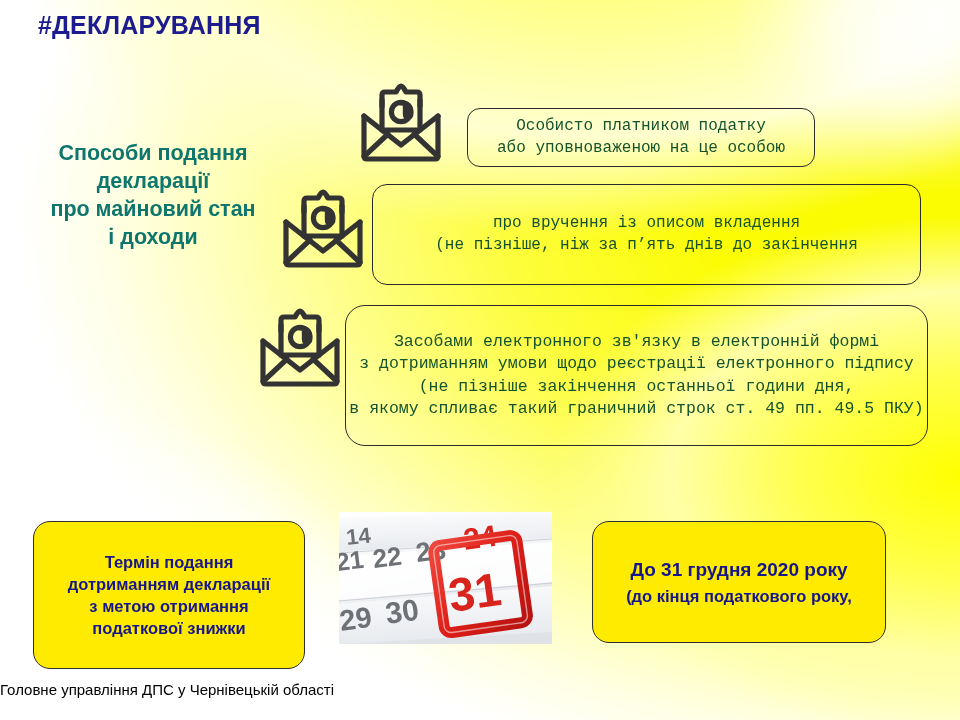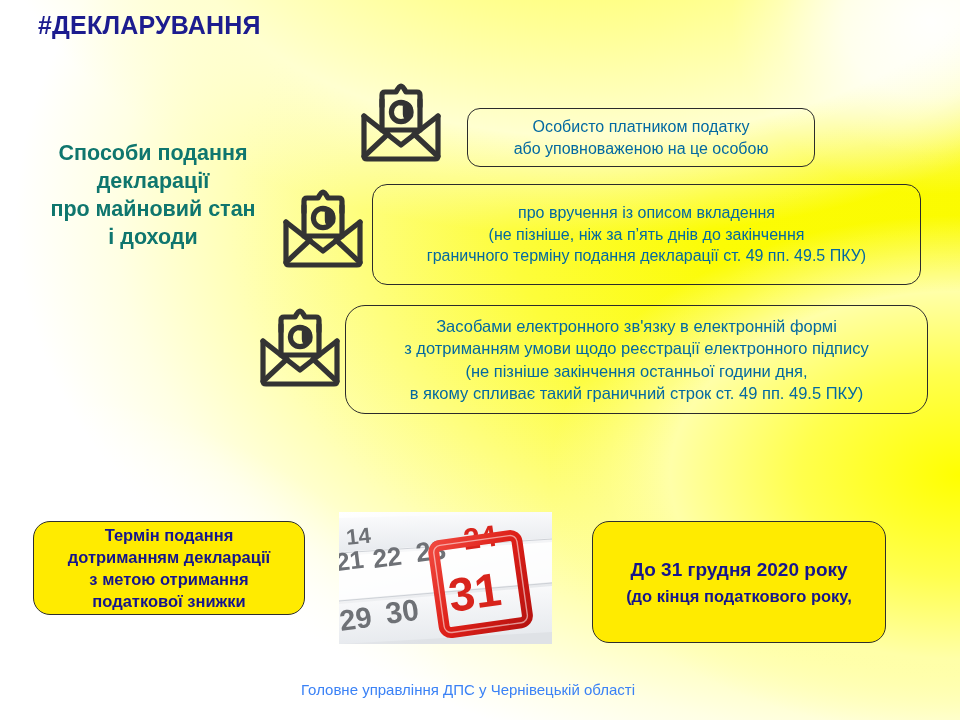--- a/index.html
+++ b/index.html
@@ -121,23 +121,24 @@
     position: absolute;
     box-sizing: border-box;
     border: 1.4px solid #2b2b2b;
     border-radius: 16px;
     background: transparent;
     display: flex;
     flex-direction: column;
     align-items: center;
     justify-content: center;
     text-align: center;
-    color: #0369a1;
+    color: #14532d;
     font-size: 16.5px;
     line-height: 1.36;
+    font-family: Liberation Mono, monospace;
   }
   .callout .ln {
     display: block;
     white-space: nowrap;
   }
 
   #callout-1 {
     left: 467px;
     top: 108px;
     width: 348px;
@@ -150,21 +151,21 @@
     top: 184px;
     width: 549px;
     height: 101px;
     border-radius: 15px;
     font-size: 16px;
   }
   #callout-3 {
     left: 345px;
     top: 305px;
     width: 583px;
-    height: 109px;
+    height: 141px;
     border-radius: 20px;
     font-size: 16.5px;
     align-items: center;
   }
 
   
   .yellowbox {
     position: absolute;
     box-sizing: border-box;
     background: #ffeb00;
@@ -178,21 +179,21 @@
     color: #15158c;
     font-weight: bold;
     line-height: 1.34;
   }
   .yellowbox .ln { display: block; white-space: nowrap; }
 
   #box-term {
     left: 33px;
     top: 521px;
     width: 272px;
-    height: 94px;
+    height: 148px;
     font-size: 16.5px;
   }
   #box-date {
     left: 592px;
     top: 521px;
     width: 294px;
     height: 122px;
     font-size: 16.5px;
   }
   #box-date .big {
@@ -211,23 +212,23 @@
     background: #f1f2f4;
   }
   #calendar-photo svg { display: block; }
 
   
   #footer {
     position: absolute;
     left: 0;
     right: 24px;
     top: 681px;
-    text-align: center;
+    text-align: left;
     font-size: 15px;
-    color: #3b82f6;
+    color: #000000;
     white-space: nowrap;
   }
 </style>
 </head>
 <body>
 
 <div id="poster">
 
   <div class="bg-layer bg-base"></div>
   <div class="bg-layer bg-yellow-main"></div>
@@ -276,21 +277,20 @@
         <path d="M6 34 L6 74 Q6 77 9 77 L77 77 Q80 77 80 74 L80 34"></path>
         <path d="M6 74.5 L30 52"></path>
         <path d="M80 74.5 L56 52"></path>
       </g>
     </svg>
   </div>
 
   <div id="callout-2" class="callout">
     <span class="ln">про вручення із описом вкладення</span>
     <span class="ln">(не пізніше,  ніж за п’ять днів до закінчення</span>
-    <span class="ln">граничного терміну подання  декларації ст. 49 пп.  49.5 ПКУ)</span>
   </div>
 
   <div class="envelope" style="left:257px; top:307px;">
     <svg width="86" height="82" viewBox="0 0 86 82" aria-hidden="true">
       <g fill="none" stroke="#333333" stroke-width="5.2" stroke-linejoin="round" stroke-linecap="round">
         <path d="M24 24 L24 13 Q24 10 27 10 L38 10 Q41 4 43 4 Q45 4 48 10 L59 10 Q62 10 62 13 L62 24"></path>
         <path d="M24 18 L24 48 L62 48 L62 18"></path>
         <circle cx="43" cy="30" r="9.6"></circle>
         <path d="M47.4 24.2 L47.4 32.2 Q47.4 35.4 50.2 35.2 Q53 35 53 30.6 Q53 21 43.2 21"></path>
         <path d="M6 34 L43 63 L80 34"></path>

